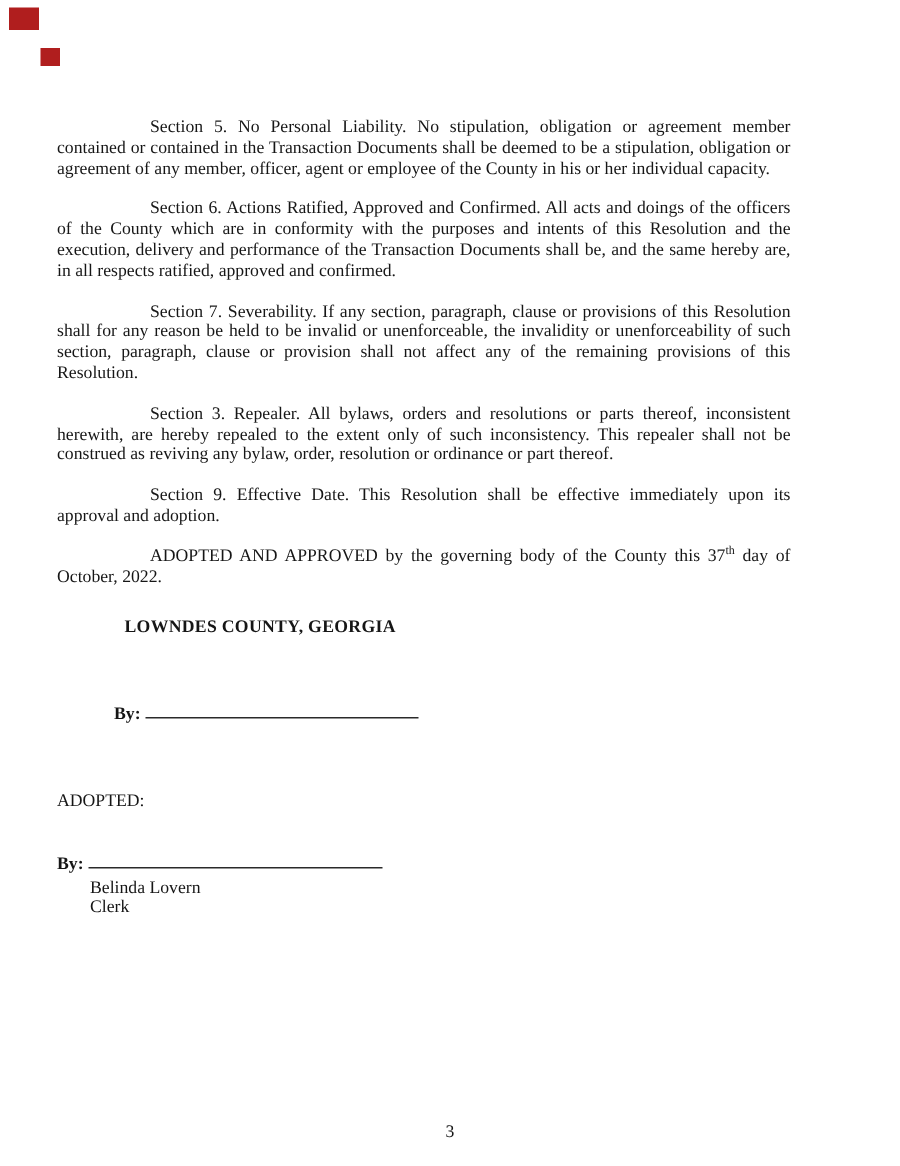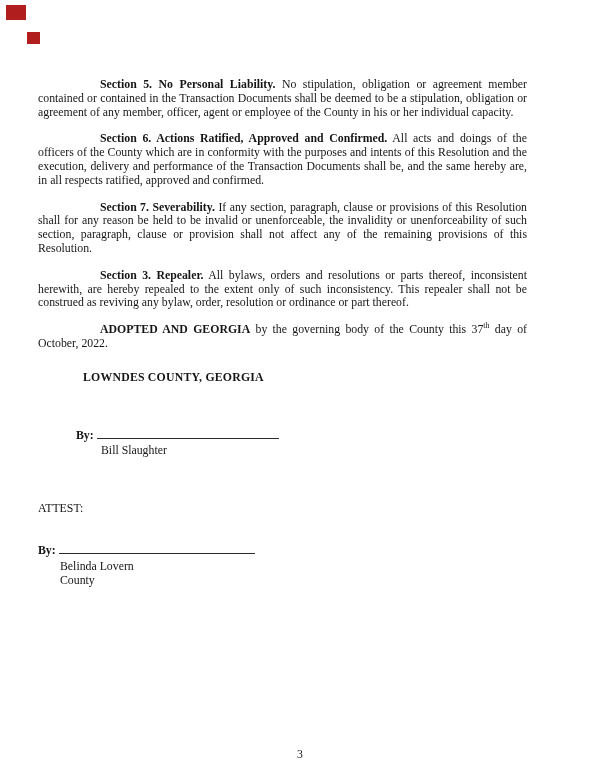--- a/index.html
+++ b/index.html
@@ -28,21 +28,21 @@
     position: absolute;
     left: 38px;
     top: 78px;
     width: 489px;
   }
   .para {
     margin: 0 0 13px 0;
     text-align: justify;
     text-indent: 62px;
   }
-  .para b { font-weight: bold; }
+  .para b { font-weight: normal; }
   sup { font-size: 8px; line-height: 0; vertical-align: super; }
 
   .sig-block { margin-top: 20px; }
   .sig-org {
     margin: 0 0 42px 45px;
     font-weight: bold;
     letter-spacing: 0.2px;
   }
   .byline { margin: 0; white-space: nowrap; font-weight: bold; }
   .byline-sig { margin-left: 38px; }
@@ -93,33 +93,36 @@
     <p class="para">
       <b>Section 7.  Severability.</b>
       <span>If any section, paragraph, clause or provisions of this Resolution shall for any reason be held to be invalid or unenforceable, the invalidity or unenforceability of such section, paragraph, clause or provision shall not affect any of the remaining provisions of this Resolution.</span>
     </p>
 
     <p class="para">
       <b>Section 3.  Repealer.</b>
       <span>All bylaws, orders and resolutions or parts thereof, inconsistent herewith, are hereby repealed to the extent only of such inconsistency. This repealer shall not be construed as reviving any bylaw, order, resolution or ordinance or part thereof.</span>
     </p>
 
+    <p class="para">
+      <b>Section 9.  Effective Date.</b>
+      <span>This Resolution shall be effective immediately upon its approval and adoption.</span>
+    </p>
 
-    <p class="para"><b>ADOPTED AND GEORGIA</b><span> by the governing body of the County this 37</span><sup>th</sup><span> day of October, 2022.</span></p>
+    <p class="para"><b>ADOPTED AND APPROVED</b><span> by the governing body of the County this 37</span><sup>th</sup><span> day of October, 2022.</span></p>
 
     <div class="sig-block">
       <p class="sig-org">LOWNDES COUNTY, GEORGIA</p>
       <p class="byline byline-sig"><span>By:</span> <span class="sigline sigline-county"></span></p>
-      <p class="sig-name">Bill Slaughter</p>
     </div>
 
     <div class="attest-block">
-      <p class="attest-label">ATTEST:</p>
+      <p class="attest-label">ADOPTED:</p>
       <p class="byline"><span>By:</span> <span class="sigline sigline-attest"></span></p>
       <p class="attest-name">Belinda Lovern</p>
-      <p class="attest-title">County</p>
+      <p class="attest-title">Clerk</p>
     </div>
 
   </div>
 
   <div class="page-number">3</div>
 
 </div>
 
 </body></html>

